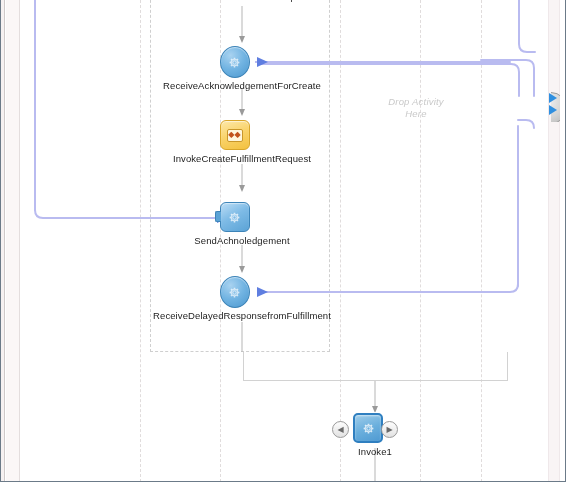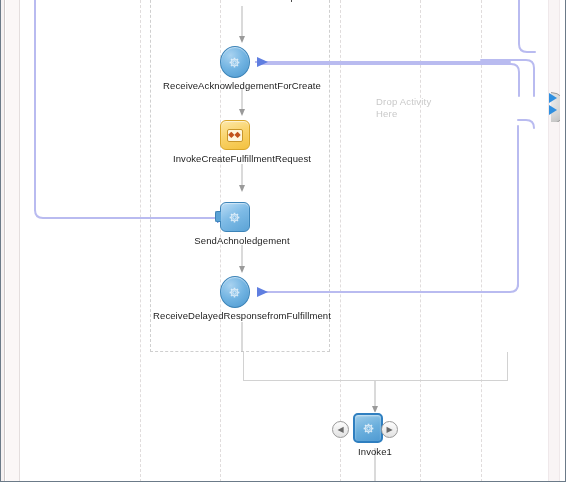--- a/index.html
+++ b/index.html
@@ -165,24 +165,25 @@
     text-align: center;
     letter-spacing: .1px;
   }
   .node-label.clipped { color: #2a2a2a; }
 
   
   .drop-hint {
     position: absolute;
     font-size: 9.5px;
     color: #c9c9c9;
-    text-align: left;
+    text-align: center;
     line-height: 12px;
     white-space: pre-line;
     letter-spacing: .2px;
+    font-style: italic;
   }
 
   
   .edge-node {
     position: absolute; left: 551px; top: 92px;
     width: 14px; height: 30px; overflow: hidden;
   }
   .edge-node .half {
     position: absolute; left: -16px; top: 0;
     width: 30px; height: 30px; border-radius: 50%;

